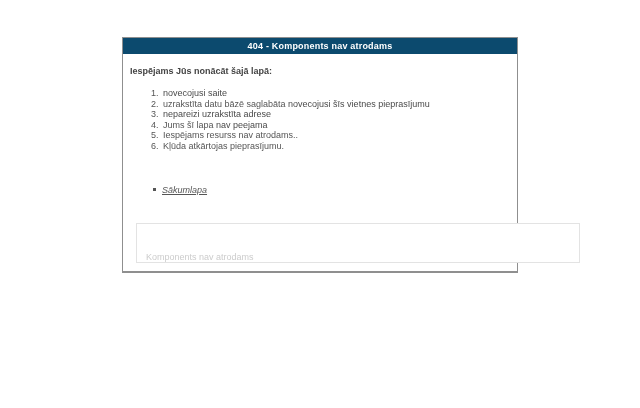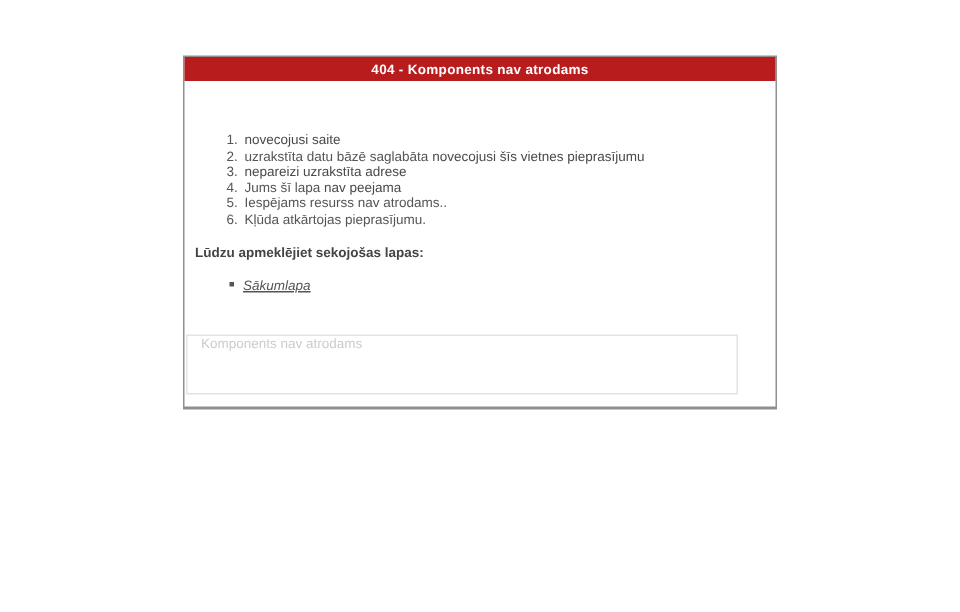--- a/index.html
+++ b/index.html
@@ -24,21 +24,21 @@
     background: #ffffff;
     border: 1px solid #8f8f8f;
     border-bottom-width: 2px;
   }
   .panel-header {
     position: absolute;
     top: 0;
     left: 0;
     right: 0;
     height: 16px;
-    background: #b91c1c;
+    background: #0c4a6e;
     color: #ffffff;
     font-size: 9px;
     font-weight: bold;
     text-align: center;
     line-height: 16px;
     letter-spacing: 0.2px;
   }
   .intro-heading {
     position: absolute;
     top: 28px;
@@ -99,53 +99,53 @@
     position: absolute;
     top: 168px;
     left: 6px;
     font-size: 9px;
     color: #555555;
     line-height: 11px;
   }
   .component-error-box {
     position: absolute;
     top: 185px;
-    left: 1px;
-    width: 368px;
+    left: 13px;
+    width: 444px;
     height: 40px;
     box-sizing: border-box;
     border: 1px solid #e3e3e3;
     background: #ffffff;
     display: flex;
-    align-items: flex-start;
+    align-items: flex-end;
     padding-left: 9px;
   }
   .component-error-message {
     font-size: 9px;
     color: #cccccc;
   }
 </style>
 </head>
 <body>
 
 <div class="error-panel">
 
   <div class="panel-header">404 - Komponents nav atrodams</div>
 
+  <div class="intro-heading">Iespējams Jūs nonācāt šajā lapā:</div>
 
   <ol class="reason-list">
     <li><span></span><span class="reason-bold">novecojusi saite</span></li>
     <li><span>uzrakstīta datu bāzē saglabāta </span><span class="reason-bold">novecojusi šīs vietnes pieprasījumu</span></li>
     <li><span></span><span class="reason-bold">nepareizi uzrakstīta adrese</span></li>
     <li><span>Jums šī lapa </span><span class="reason-bold">nav peejama</span></li>
     <li><span>Iespējams resurss nav atrodams..</span><span class="reason-bold"></span></li>
     <li><span>Kļūda atkārtojas pieprasījumu.</span><span class="reason-bold"></span></li>
   </ol>
 
-  <div class="visit-heading">Lūdzu apmeklējiet sekojošas lapas:</div>
 
   <div class="link-row">
     <span class="bullet-icon"></span><a class="home-link">Sākumlapa</a>
   </div>
 
 
   <div class="component-error-box">
     <span class="component-error-message">Komponents nav atrodams</span>
   </div>
 

